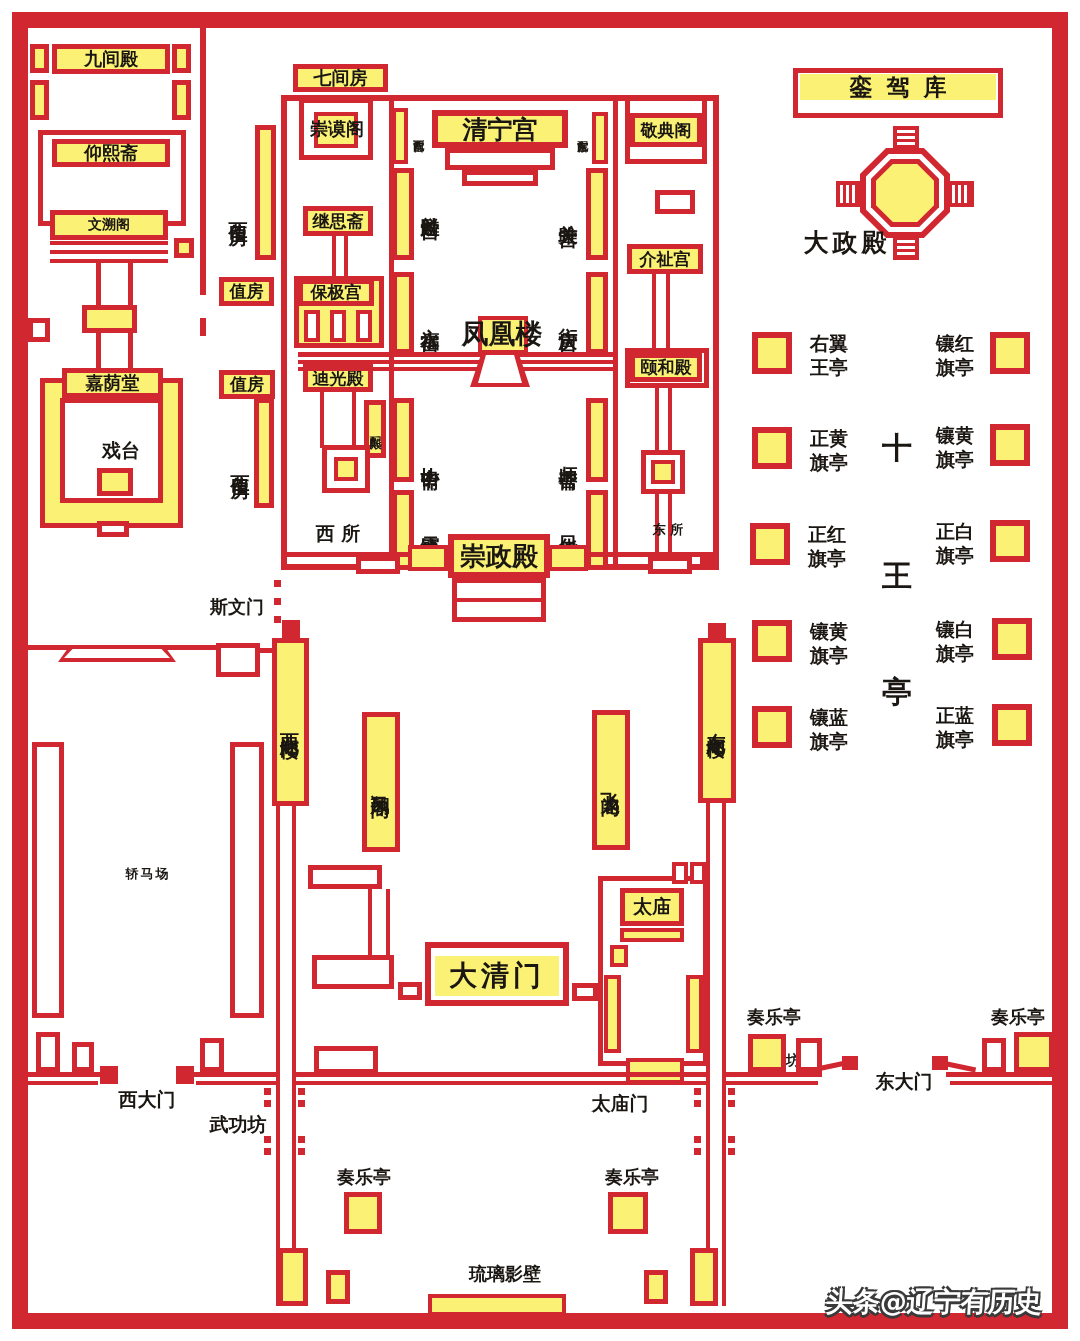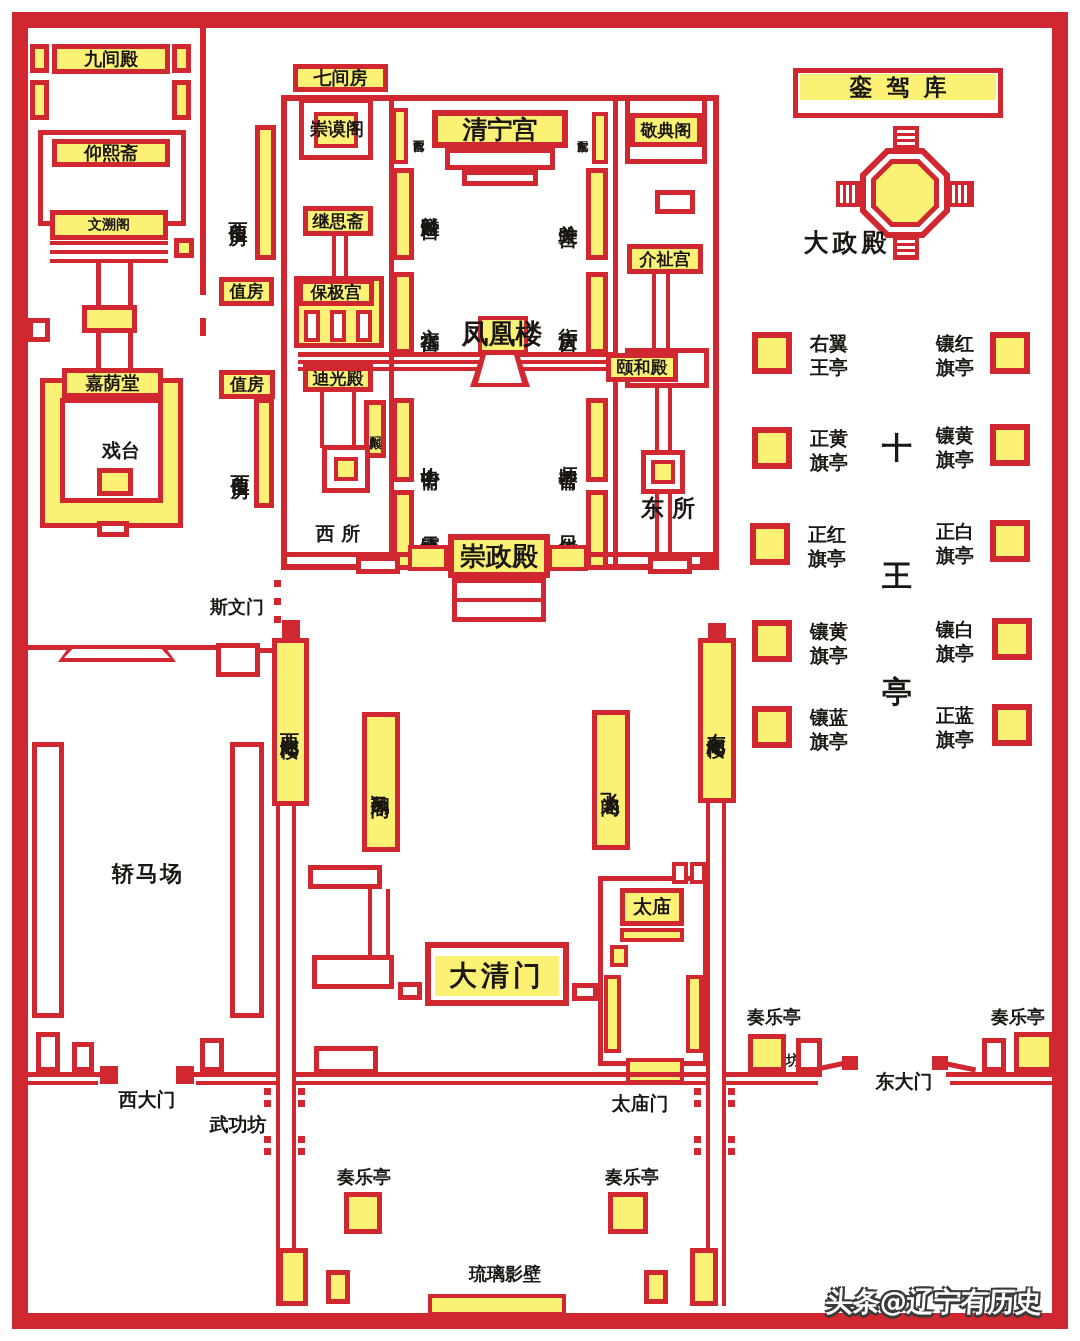--- a/index.html
+++ b/index.html
@@ -199,30 +199,30 @@
   <div class="yb" style="left:630px;top:113px;width:72px;height:34px;font-size:17px">
       <span>敬典阁</span>
     </div>
   <div class="wb" style="left:655px;top:190px;width:40px;height:24px"></div>
   <div class="yb" style="left:627px;top:244px;width:76px;height:30px;font-size:17px">
       <span>介祉宫</span>
     </div>
   <div class="ln" style="left:652px;top:274px;width:4px;height:76px"></div>
   <div class="ln" style="left:666px;top:274px;width:4px;height:76px"></div>
   <div class="wb" style="left:625px;top:348px;width:84px;height:40px"></div>
-  <div class="yb" style="left:606px;top:353px;width:72px;height:29px;font-size:17px">
+  <div class="yb" style="left:630px;top:353px;width:72px;height:29px;font-size:17px">
       <span>颐和殿</span>
     </div>
   <div class="ln" style="left:655px;top:388px;width:4px;height:62px"></div>
   <div class="ln" style="left:668px;top:388px;width:4px;height:62px"></div>
   <div class="wb" style="left:641px;top:450px;width:44px;height:44px"></div>
   <div class="yb" style="left:651px;top:460px;width:24px;height:24px;border-width:4px"></div>
   <div class="ln" style="left:655px;top:494px;width:4px;height:58px"></div>
   <div class="ln" style="left:668px;top:494px;width:4px;height:58px"></div>
-  <div class="tx" style="left:638px;top:496px;width:60px;height:24px;font-size:23px">
+  <div class="tx" style="left:638px;top:518px;width:60px;height:24px;font-size:13px">
       <span>东 所</span>
     </div>
 
   <div class="wb" style="left:793px;top:68px;width:210px;height:50px"></div>
   <div class="yb" style="left:800px;top:74px;width:196px;height:26px;border-width:0;font-size:23px;letter-spacing:14px;padding-left:14px">
       <span>銮驾库</span>
     </div>
 
   <div class="oct ln" style="left:860px;top:148px;width:90px;height:90px"></div>
   <div class="oct" style="position:absolute;left:866px;top:154px;width:78px;height:78px;background:#fff"></div>
@@ -280,21 +280,21 @@
   <div class="ln" style="left:282px;top:620px;width:18px;height:20px"></div>
   <div class="yb" style="left:272px;top:638px;width:37px;height:168px">
       <span class="v" style="font-size:19px">西七间楼</span>
     </div>
   <div class="ln" style="left:276px;top:806px;width:4px;height:500px"></div>
   <div class="ln" style="left:292px;top:806px;width:4px;height:500px"></div>
 
   <div class="yb" style="left:362px;top:712px;width:38px;height:140px">
       <span class="v" style="font-size:19px">翔凤阁</span>
     </div>
-  <div class="tx" style="left:108px;top:860px;width:80px;height:28px;font-size:22px;letter-spacing:2px">
+  <div class="tx" style="left:108px;top:860px;width:80px;height:28px;font-size:13px;letter-spacing:2px">
       <span>轿马场</span>
     </div>
   <div class="wb" style="left:32px;top:742px;width:32px;height:276px"></div>
   <div class="wb" style="left:230px;top:742px;width:34px;height:276px"></div>
 
   <div class="wb" style="left:308px;top:865px;width:74px;height:24px"></div>
   <div class="ln" style="left:368px;top:889px;width:4px;height:66px"></div>
   <div class="ln" style="left:386px;top:889px;width:4px;height:66px"></div>
   <div class="wb" style="left:312px;top:955px;width:82px;height:34px"></div>
   <div class="wb" style="left:398px;top:982px;width:24px;height:18px"></div>
@@ -362,21 +362,21 @@
   <div class="dash" style="left:694px;top:1148px"></div>
   <div class="dash" style="left:728px;top:1136px"></div>
   <div class="dash" style="left:728px;top:1148px"></div>
 
   <div class="tx" style="left:110px;top:1086px;width:74px;height:28px;font-size:19px">
       <span>西大门</span>
     </div>
   <div class="tx" style="left:196px;top:1110px;width:84px;height:30px;font-size:19px">
       <span>武功坊</span>
     </div>
-  <div class="tx" style="left:600px;top:1090px;width:80px;height:28px;font-size:19px">
+  <div class="tx" style="left:580px;top:1090px;width:80px;height:28px;font-size:19px">
       <span>太庙门</span>
     </div>
   <div class="tx" style="left:738px;top:1046px;width:82px;height:28px;font-size:14px">
       <span>文德坊</span>
     </div>
   <div class="tx" style="left:866px;top:1068px;width:76px;height:28px;font-size:19px">
       <span>东大门</span>
     </div>
 
   <div class="tx" style="left:740px;top:1004px;width:68px;height:26px;font-size:18px">

